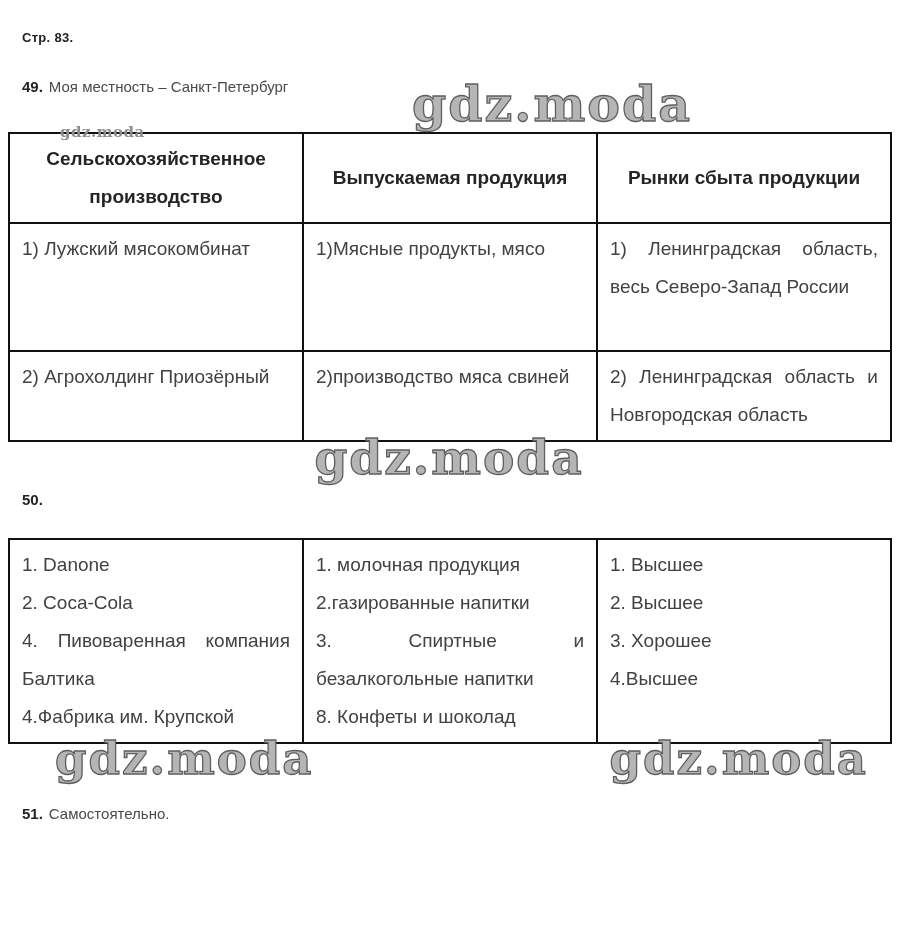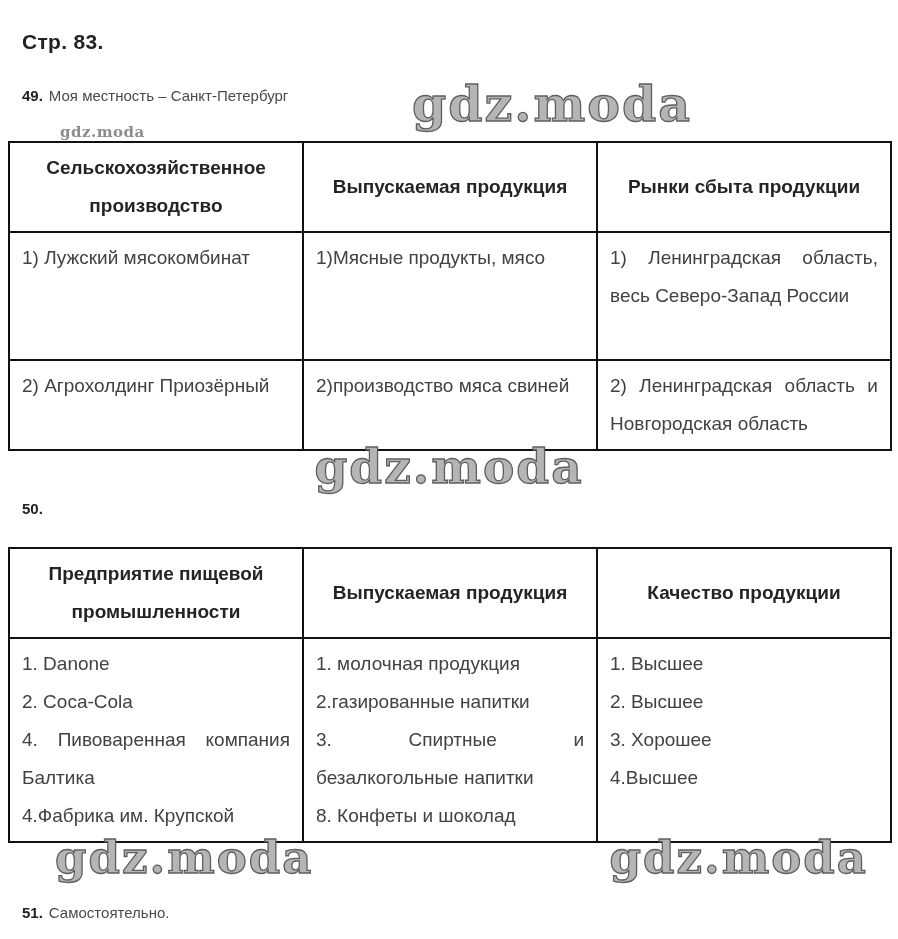--- a/index.html
+++ b/index.html
@@ -11,21 +11,21 @@
     font-family: "Liberation Sans", sans-serif;
     color: #3f3f3f;
     overflow: hidden;
     box-sizing: border-box;
     padding-top: 30px;
   }
 
   
   .page-label {
     margin: 0 0 0 22px;
-    font-size: 21px;
+    font-size: 13px;
     font-weight: bold;
     color: #222222;
     letter-spacing: 0.3px;
   }
   .task-line {
     margin: 33px 0 0 22px;
     font-size: 15px;
     color: #4a4a4a;
   }
   .task-num {
@@ -153,25 +153,20 @@
   </table>
 
   <div class="wm wm-mid">gdz.moda</div>
 
   <div class="task-line heading-50">
     <span class="task-num">50.</span>
   </div>
 
   <table class="answer-table t2">
     <tbody>
-      <tr>
-        <td class="head">Предприятие пищевой промышленности</td>
-        <td class="head">Выпускаемая продукция</td>
-        <td class="head">Качество продукции</td>
-      </tr>
       <tr class="body">
         <td class="cell">
           <div class="cell-item">1. Danone</div>
           <div class="cell-item">2. Coca-Cola</div>
           <div class="cell-item">4. Пивоваренная компания Балтика</div>
           <div class="cell-item">4.Фабрика им. Крупской</div>
         </td>
         <td class="cell">
           <div class="cell-item">1. молочная продукция</div>
           <div class="cell-item">2.газированные напитки</div>

